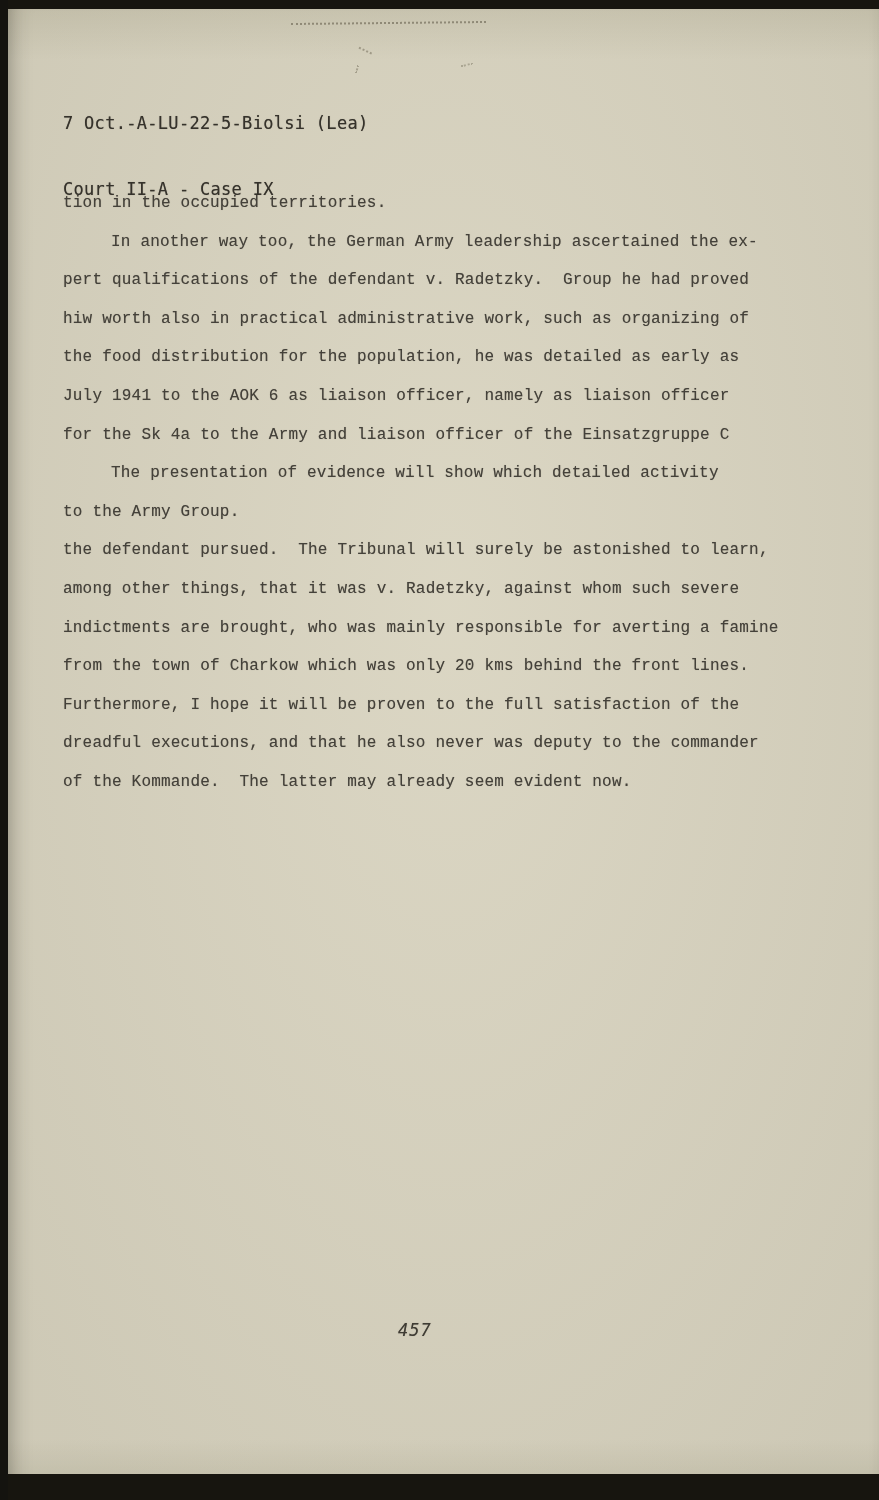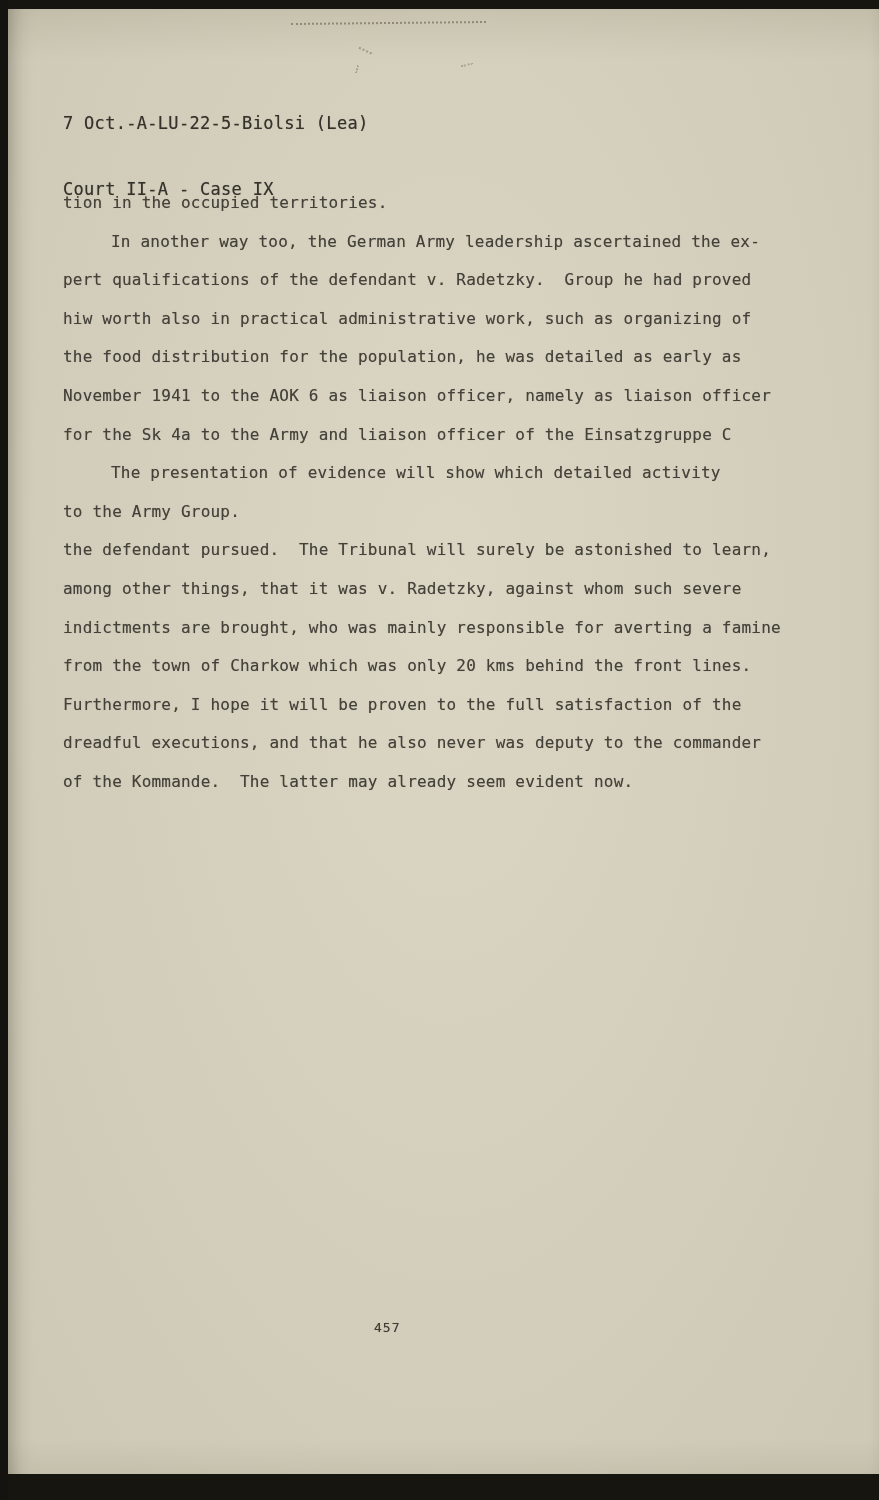--- a/index.html
+++ b/index.html
@@ -87,33 +87,35 @@
     top: 184px;
     width: 760px;
     font-size: 16px;
     line-height: 38.6px;
     letter-spacing: 0.2px;
     text-shadow: 0 0 0.7px rgba(60,55,45,0.45);
   }
   .line {
     white-space: pre;
     height: 38.6px;
+    font-family: Liberation Mono, monospace;
   }
   .line.indent {
     padding-left: 48px;
   }
 
   .page-number {
     position: absolute;
-    left: 366px;
+    left: 390px;
     top: 1320px;
-    font-size: 13px;
+    font-size: 17px;
     letter-spacing: 1px;
     color: #3f3c34;
     text-shadow: 0 0 0.7px rgba(60,55,45,0.5);
+    font-style: italic;
   }
 </style>
 </head>
 <body>
 
 <div class="page">
 
   <div class="edge top"></div>
 
   <div class="artifact-squiggle"></div>
@@ -125,21 +127,21 @@
     <div>7 Oct.-A-LU-22-5-Biolsi (Lea)</div>
     <div>Court II-A - Case IX</div>
   </div>
 
   <div class="doc-body" id="body-lines">
       <div class="line">tion in the occupied territories.</div>
       <div class="line indent">In another way too, the German Army leadership ascertained the ex-</div>
       <div class="line">pert qualifications of the defendant v. Radetzky.  Group he had proved</div>
       <div class="line">hiw worth also in practical administrative work, such as organizing of</div>
       <div class="line">the food distribution for the population, he was detailed as early as</div>
-      <div class="line">November 1941 to the AOK 6 as liaison officer, namely as liaison officer</div>
+      <div class="line">July 1941 to the AOK 6 as liaison officer, namely as liaison officer</div>
       <div class="line">for the Sk 4a to the Army and liaison officer of the Einsatzgruppe C</div>
       <div class="line indent">The presentation of evidence will show which detailed activity</div>
       <div class="line">to the Army Group.</div>
       <div class="line">the defendant pursued.  The Tribunal will surely be astonished to learn,</div>
       <div class="line">among other things, that it was v. Radetzky, against whom such severe</div>
       <div class="line">indictments are brought, who was mainly responsible for averting a famine</div>
       <div class="line">from the town of Charkow which was only 20 kms behind the front lines.</div>
       <div class="line">Furthermore, I hope it will be proven to the full satisfaction of the</div>
       <div class="line">dreadful executions, and that he also never was deputy to the commander</div>
       <div class="line">of the Kommande.  The latter may already seem evident now.</div>

